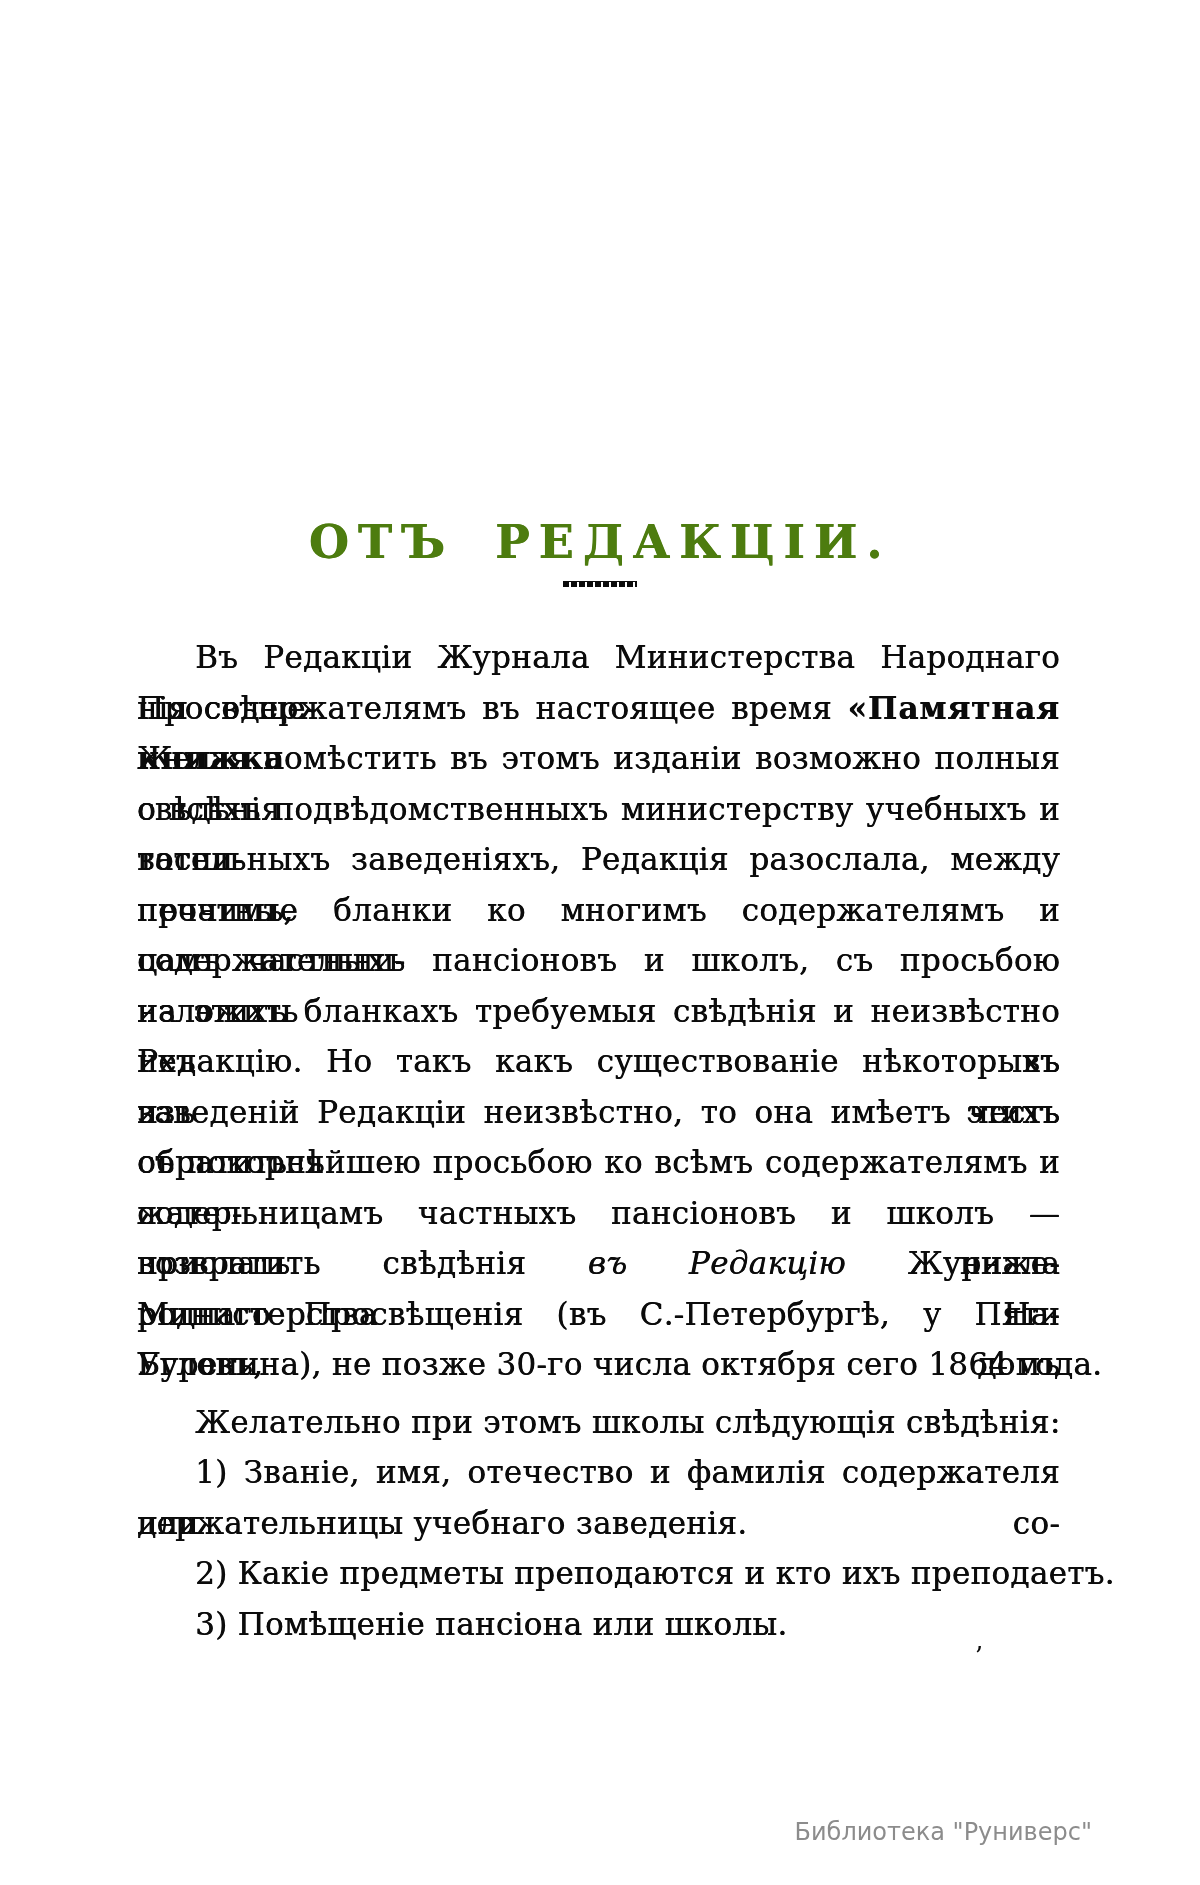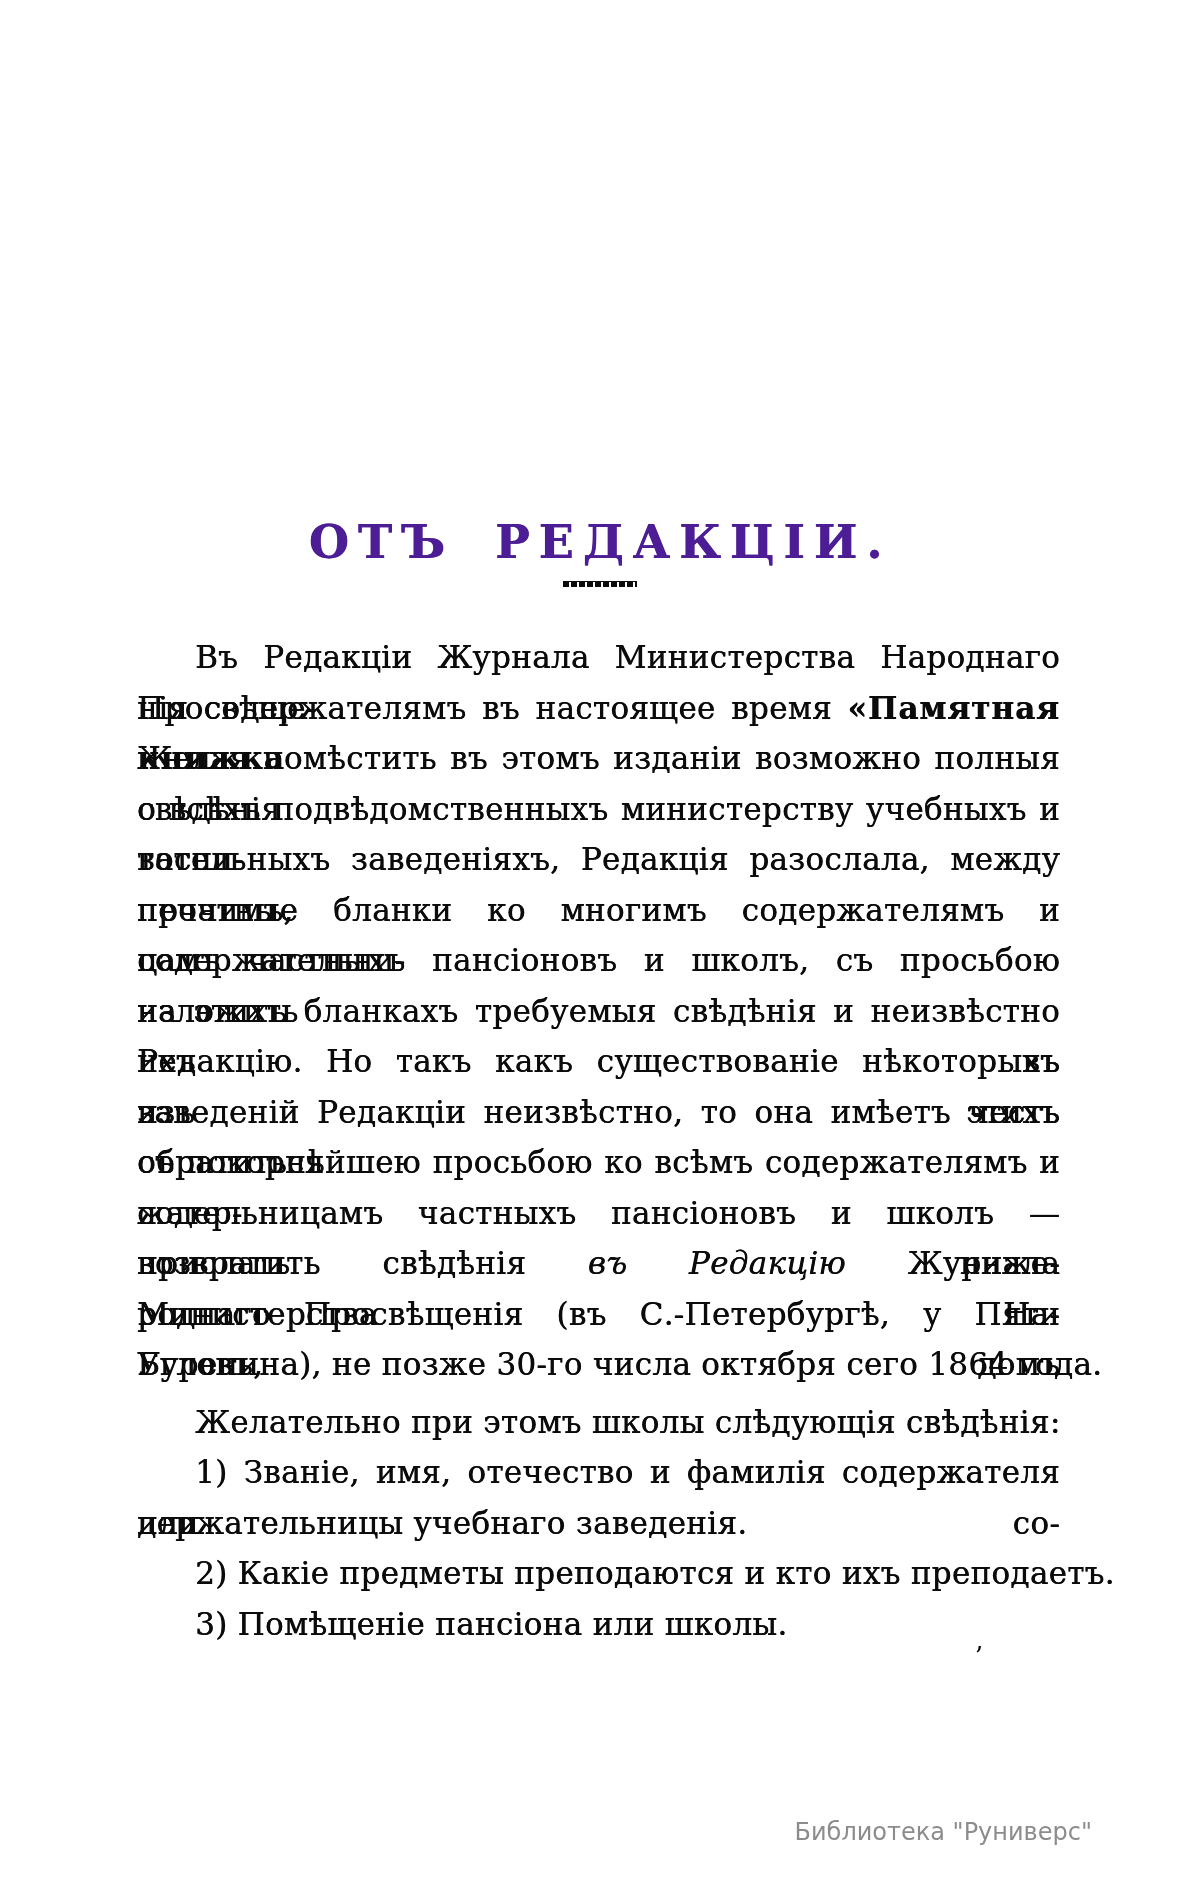--- a/index.html
+++ b/index.html
@@ -19,21 +19,21 @@
   .page-title {
     position: absolute;
     top: 484px;
     left: 0;
     width: 1200px;
     text-align: center;
     font-size: 46px;
     font-weight: bold;
     letter-spacing: 9px;
     word-spacing: 16px;
-    color: #4c1d95;
+    color: #4d7c0f;
     text-shadow: 0.5px 0 0 currentColor;
   }
   .title-rule {
     position: absolute;
     top: 581px;
     left: 563px;
     width: 74px;
     height: 5px;
     background: repeating-linear-gradient(90deg, #0b0b0b 0px, #0b0b0b 6px, #ffffff 6px, #ffffff 8px, #0b0b0b 8px);
     border-top: 1px solid #0b0b0b;

